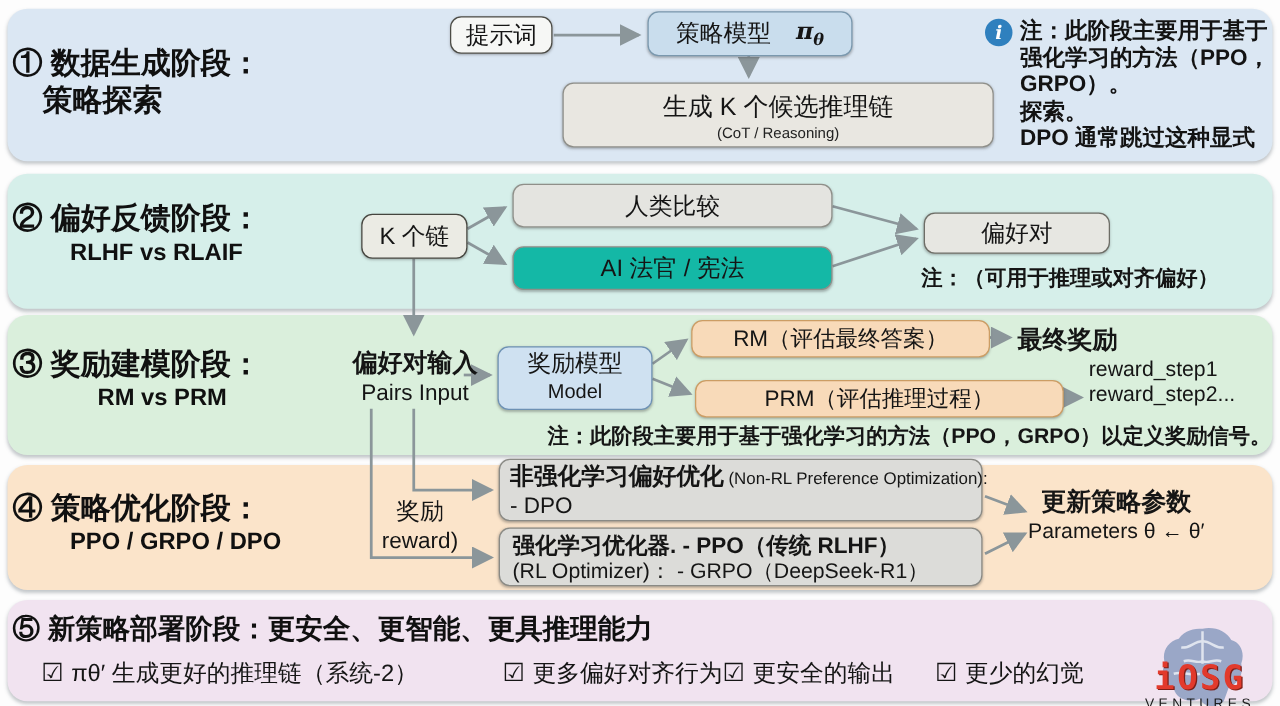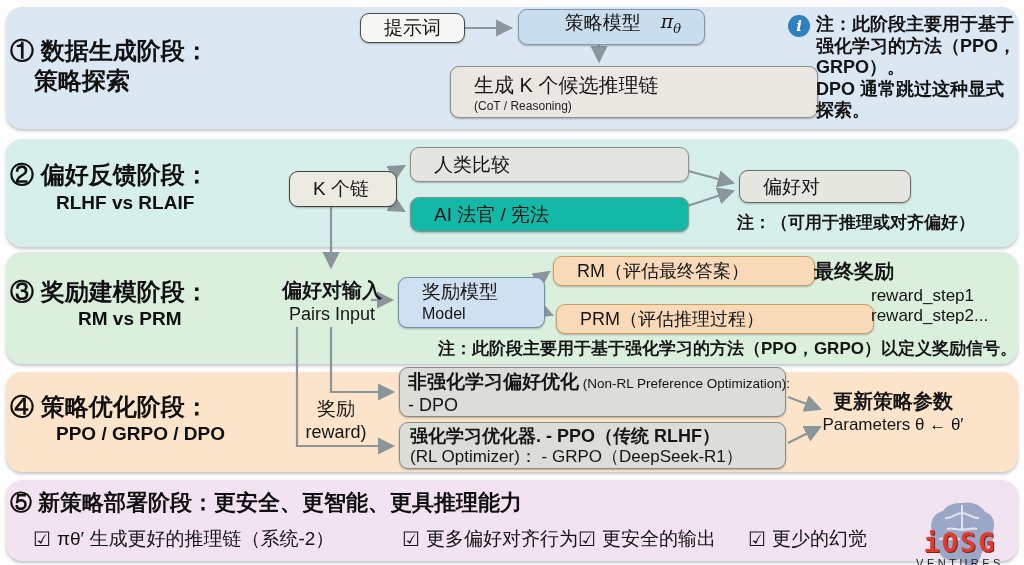--- a/index.html
+++ b/index.html
@@ -12,27 +12,27 @@
   .band{position:absolute;left:6px;width:1012px;border-radius:16px;box-shadow:0 2px 3px rgba(90,100,110,.35);}
   .band1{top:7px;height:122px;background:#dbe7f3;}
   .band2{top:139px;height:108px;background:#d6efea;}
   .band3{top:252px;height:112px;background:#daefdc;}
   .band4{top:372px;height:100px;background:#fbe4ca;}
   .band5{top:480px;height:81px;background:#f1e3f0;}
   .abs{position:absolute;}
   .stage-title{font-weight:700;font-size:24px;line-height:26px;white-space:nowrap;color:#101010;}
   .stage-sub{font-weight:700;font-size:19px;line-height:21px;white-space:nowrap;color:#101010;}
   .box{
-    position:absolute;display:flex;flex-direction:column;align-items:flex-start;justify-content:center;
+    position:absolute;display:flex;flex-direction:column;align-items:center;justify-content:center;
     border:1.6px solid #8f8f89;border-radius:9px;background:#e7e6e1;
-    box-shadow:0 1px 2px rgba(60,60,60,.35);text-align:center;white-space:nowrap;z-index:3;padding-left:23px;
+    box-shadow:0 1px 2px rgba(60,60,60,.35);text-align:center;white-space:nowrap;z-index:3;
   }
   .prompt-box{left:360px;top:13px;width:80px;height:28px;background:#f6f7f5;border-color:#4c4c46;font-size:19px;}
   .policy-box{left:518px;top:9px;width:162px;height:34px;background:#c9dded;border-color:#7a98ae;font-size:19px;flex-direction:row;gap:20px;}
-  .policy-box i{font-style:italic;font-family:"DejaVu Serif",serif;}
+  .policy-box i{font-style:italic;font-family:"DejaVu Serif",serif;font-weight:bold;}
   .policy-box sub{font-size:13px;}
   .generate-box{left:450px;top:66px;width:343px;height:50px;background:#e9e7e1;font-size:20px;}
   .generate-box .sub-en{font-size:12px;color:#222;}
   .kchains-box{left:289px;top:171px;width:83px;height:34px;background:#ebebe4;border-color:#45453f;font-size:19px;}
   .human-box{left:410px;top:147px;width:254px;height:33px;background:#e4e4e0;font-size:19px;}
   .judge-box{left:410px;top:197px;width:254px;height:33px;background:#14b8a6;font-size:19px;}
   .pairs-box{left:739px;top:170px;width:147px;height:31px;background:#e7e7e2;border-color:#6d6d66;font-size:19px;}
   .rewardmodel-box{left:398px;top:277px;width:122px;height:49px;background:#cfe1f1;border-color:#6d91b4;font-size:19px;line-height:22px;}
   .rewardmodel-box .sub-en{font-size:16px;}
   .rm-box{left:553px;top:256px;width:237px;height:28px;background:#f8dab9;border-color:#cc9d64;font-size:18px;}
@@ -124,22 +124,22 @@
   </div>
 
   <div class="abs info-icon">
       <span>i</span>
     </div>
 
   <div class="abs note-block" style="left:816px;top:14px;">
     <div>注：此阶段主要用于基于</div>
     <div>强化学习的方法（PPO，</div>
     <div>GRPO）。</div>
+    <div>探索。</div>
     <div>DPO 通常跳过这种显式</div>
-    <div>探索。</div>
   </div>
 
   <div class="abs stage-title" style="left:10px;top:162px;">② 偏好反馈阶段：</div>
   <div class="abs stage-sub" style="left:56px;top:192px;">RLHF vs RLAIF</div>
 
   <div class="box kchains-box">
       <span>K 个链</span>
     </div>
   <div class="box human-box">
       <span>人类比较</span>

